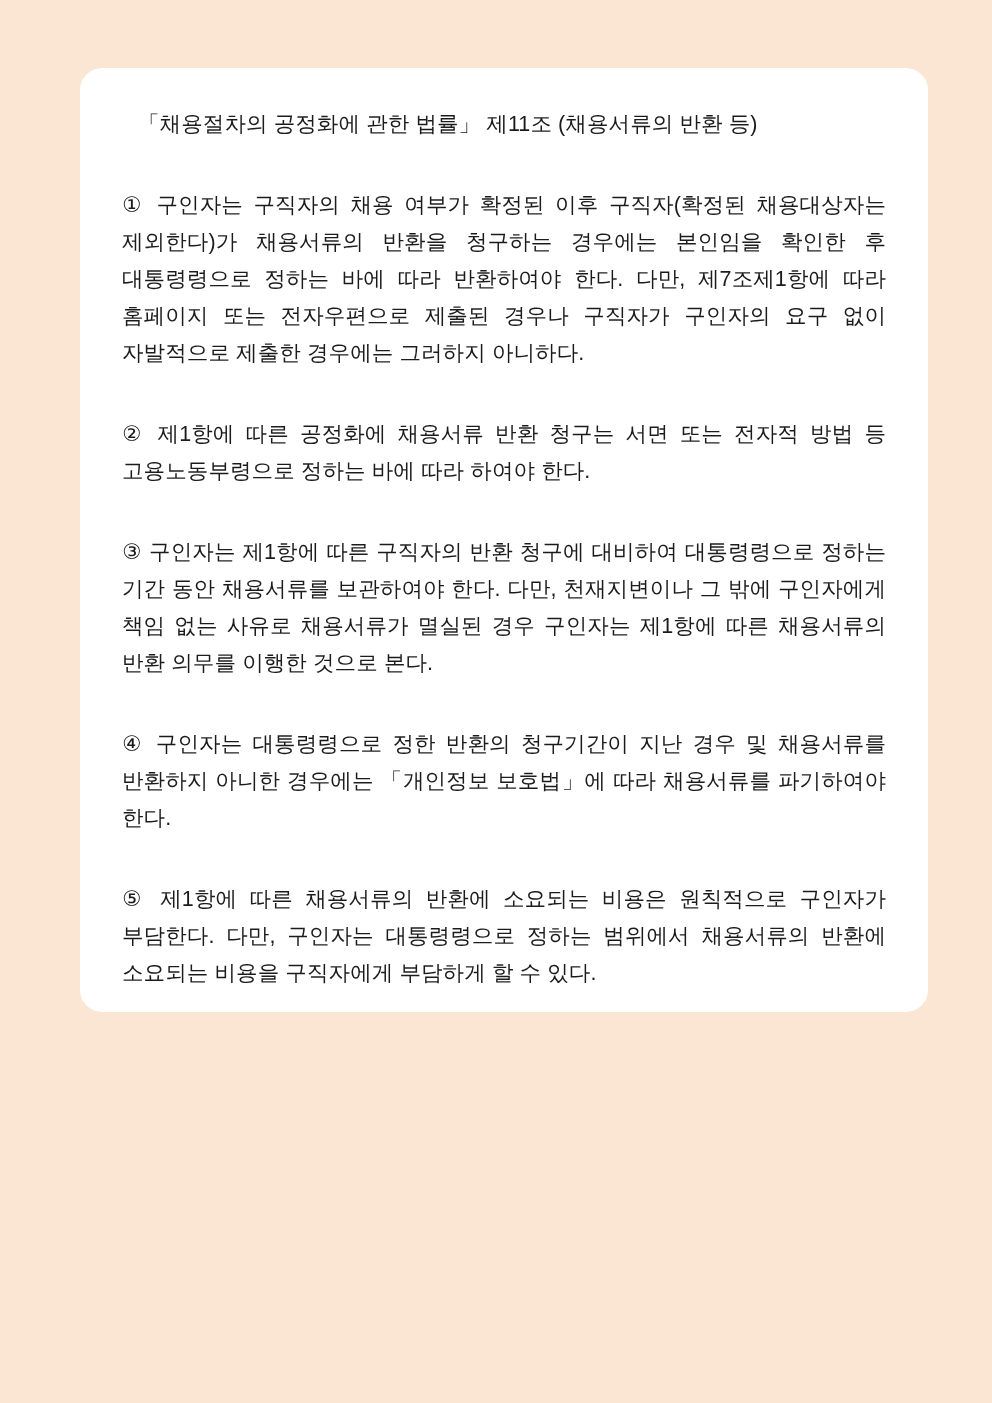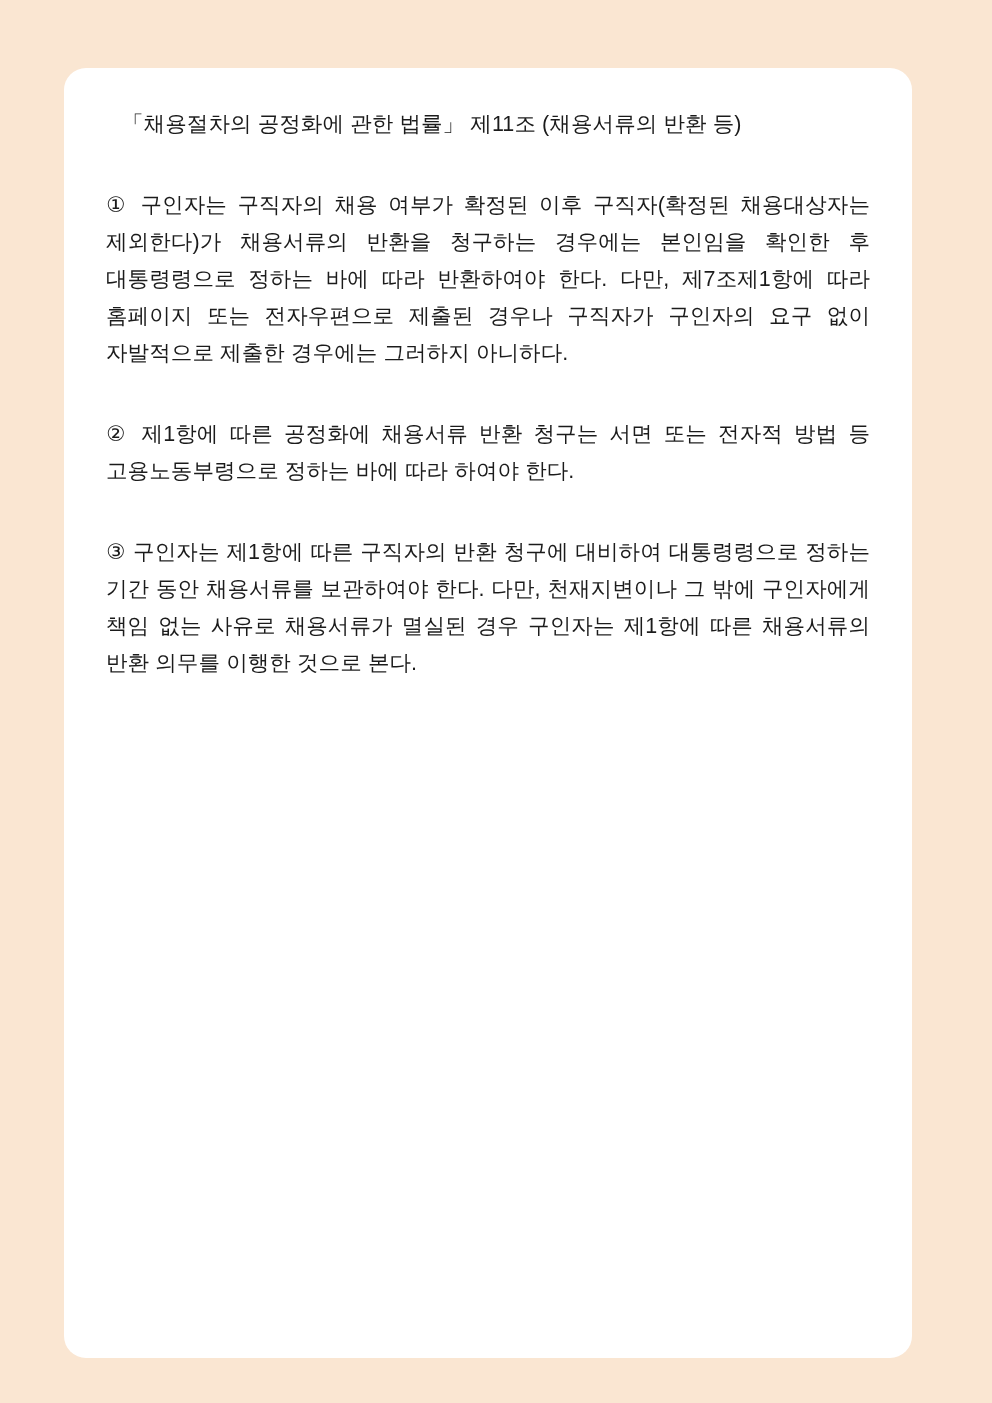--- a/index.html
+++ b/index.html
@@ -8,24 +8,24 @@
   }
   body {
     width: 992px;
     height: 1403px;
     background: #fae6d2;
     font-family: "Liberation Sans", "DejaVu Sans", sans-serif;
     overflow: hidden;
   }
   .page-frame {
     position: absolute;
-    left: 64px;
+    left: 80px;
     top: 68px;
     width: 848px;
-    height: 1290px;
+    height: 944px;
     background: #ffffff;
     border-radius: 22px;
     box-sizing: border-box;
   }
   .doc-body {
     position: absolute;
     left: 42px;
     top: 38px;
     width: 764px;
   }
@@ -52,14 +52,16 @@
 </style>
 </head>
 <body>
 
 <div class="page-frame">
   <div class="doc-body">
     <p class="para title last-line-natural">「채용절차의 공정화에 관한 법률」 제11조 (채용서류의 반환 등)</p>
     <p class="para numbered last-line-natural">① 구인자는 구직자의 채용 여부가 확정된 이후 구직자(확정된 채용대상자는 제외한다)가 채용서류의 반환을 청구하는 경우에는 본인임을 확인한 후 대통령령으로 정하는 바에 따라 반환하여야 한다. 다만, 제7조제1항에 따라 홈페이지 또는 전자우편으로 제출된 경우나 구직자가 구인자의 요구 없이 자발적으로 제출한 경우에는 그러하지 아니하다.</p>
     <p class="para numbered last-line-natural">② 제1항에 따른 공정화에 채용서류 반환 청구는 서면 또는 전자적 방법 등 고용노동부령으로 정하는 바에 따라 하여야 한다.</p>
     <p class="para numbered last-line-natural">③ 구인자는 제1항에 따른 구직자의 반환 청구에 대비하여 대통령령으로 정하는 기간 동안 채용서류를 보관하여야 한다. 다만, 천재지변이나 그 밖에 구인자에게 책임 없는 사유로 채용서류가 멸실된 경우 구인자는 제1항에 따른 채용서류의 반환 의무를 이행한 것으로 본다.</p>
+    <p class="para numbered last-line-natural">④ 구인자는 대통령령으로 정한 반환의 청구기간이 지난 경우 및 채용서류를 반환하지 아니한 경우에는 「개인정보 보호법」에 따라 채용서류를 파기하여야 한다.</p>
+    <p class="para numbered last-line-natural">⑤ 제1항에 따른 채용서류의 반환에 소요되는 비용은 원칙적으로 구인자가 부담한다. 다만, 구인자는 대통령령으로 정하는 범위에서 채용서류의 반환에 소요되는 비용을 구직자에게 부담하게 할 수 있다.</p>
   </div>
 </div>
 
 </body></html>

